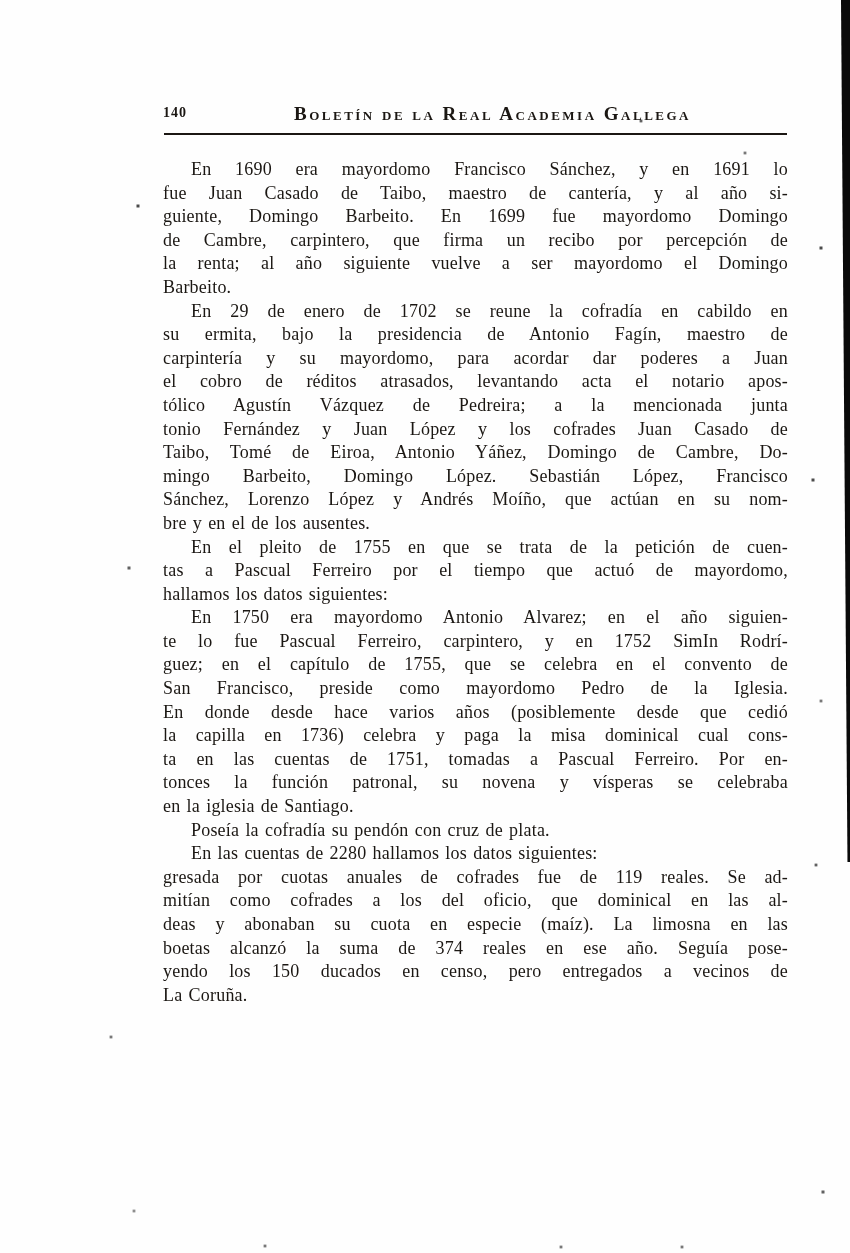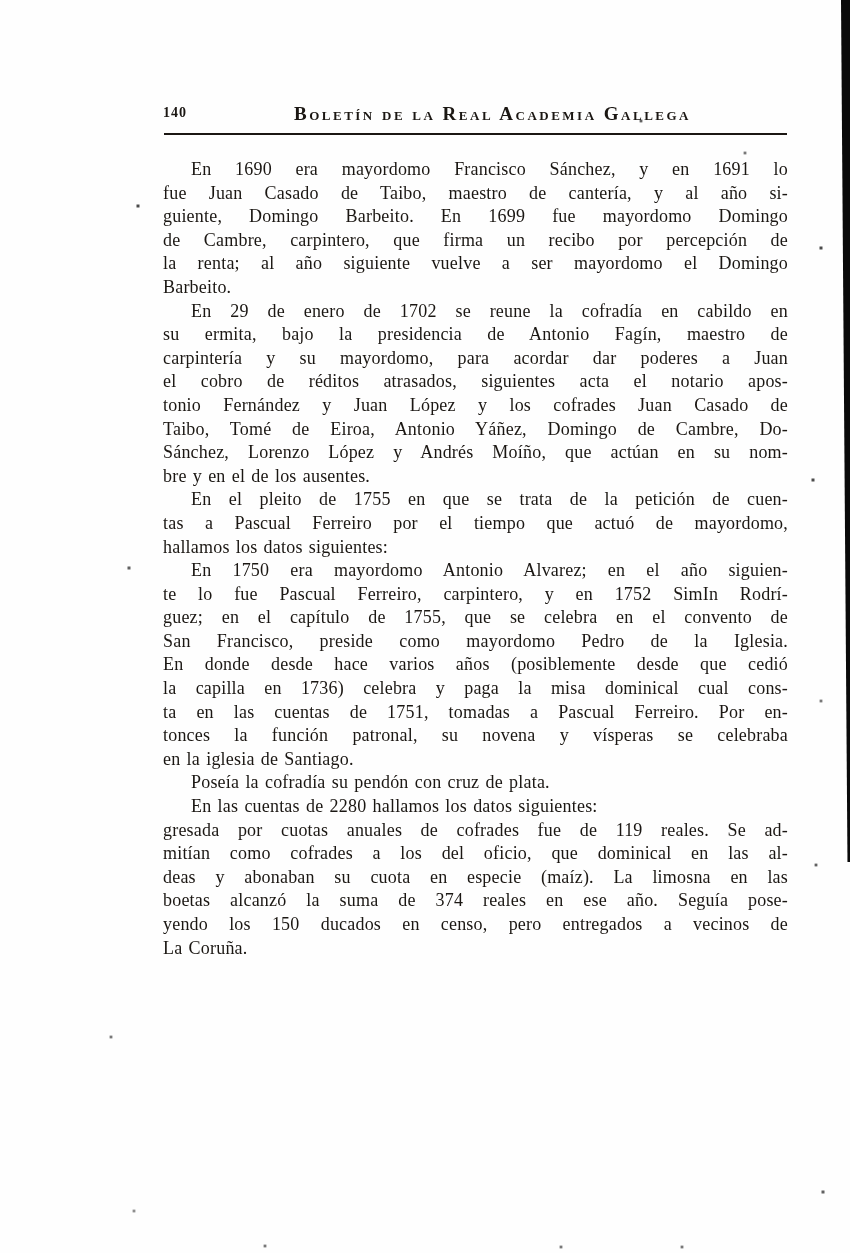--- a/index.html
+++ b/index.html
@@ -127,23 +127,25 @@
         <div class="line">fue Juan Casado de Taibo, maestro de cantería, y al año si-</div>
         <div class="line">guiente, Domingo Barbeito. En 1699 fue mayordomo Domingo</div>
         <div class="line">de Cambre, carpintero, que firma un recibo por percepción de</div>
         <div class="line">la renta; al año siguiente vuelve a ser mayordomo el Domingo</div>
         <div class="line last">Barbeito.</div>
       </div>
       <div class="paragraph">
         <div class="line first">En 29 de enero de 1702 se reune la cofradía en cabildo en</div>
         <div class="line">su ermita, bajo la presidencia de Antonio Fagín, maestro de</div>
         <div class="line">carpintería y su mayordomo, para acordar dar poderes a Juan</div>
-        <div class="line">el cobro de réditos atrasados, siguientes acta el notario apos-</div>
+        <div class="line">el cobro de réditos atrasados, levantando acta el notario apos-</div>
+        <div class="line">tólico Agustín Vázquez de Pedreira; a la mencionada junta</div>
         <div class="line">tonio Fernández y Juan López y los cofrades Juan Casado de</div>
         <div class="line">Taibo, Tomé de Eiroa, Antonio Yáñez, Domingo de Cambre, Do-</div>
+        <div class="line">mingo Barbeito, Domingo López. Sebastián López, Francisco</div>
         <div class="line">Sánchez, Lorenzo López y Andrés Moíño, que actúan en su nom-</div>
         <div class="line last">bre y en el de los ausentes.</div>
       </div>
       <div class="paragraph">
         <div class="line first">En el pleito de 1755 en que se trata de la petición de cuen-</div>
         <div class="line">tas a Pascual Ferreiro por el tiempo que actuó de mayordomo,</div>
         <div class="line last">hallamos los datos siguientes:</div>
       </div>
       <div class="paragraph">
         <div class="line first">En 1750 era mayordomo Antonio Alvarez; en el año siguien-</div>

